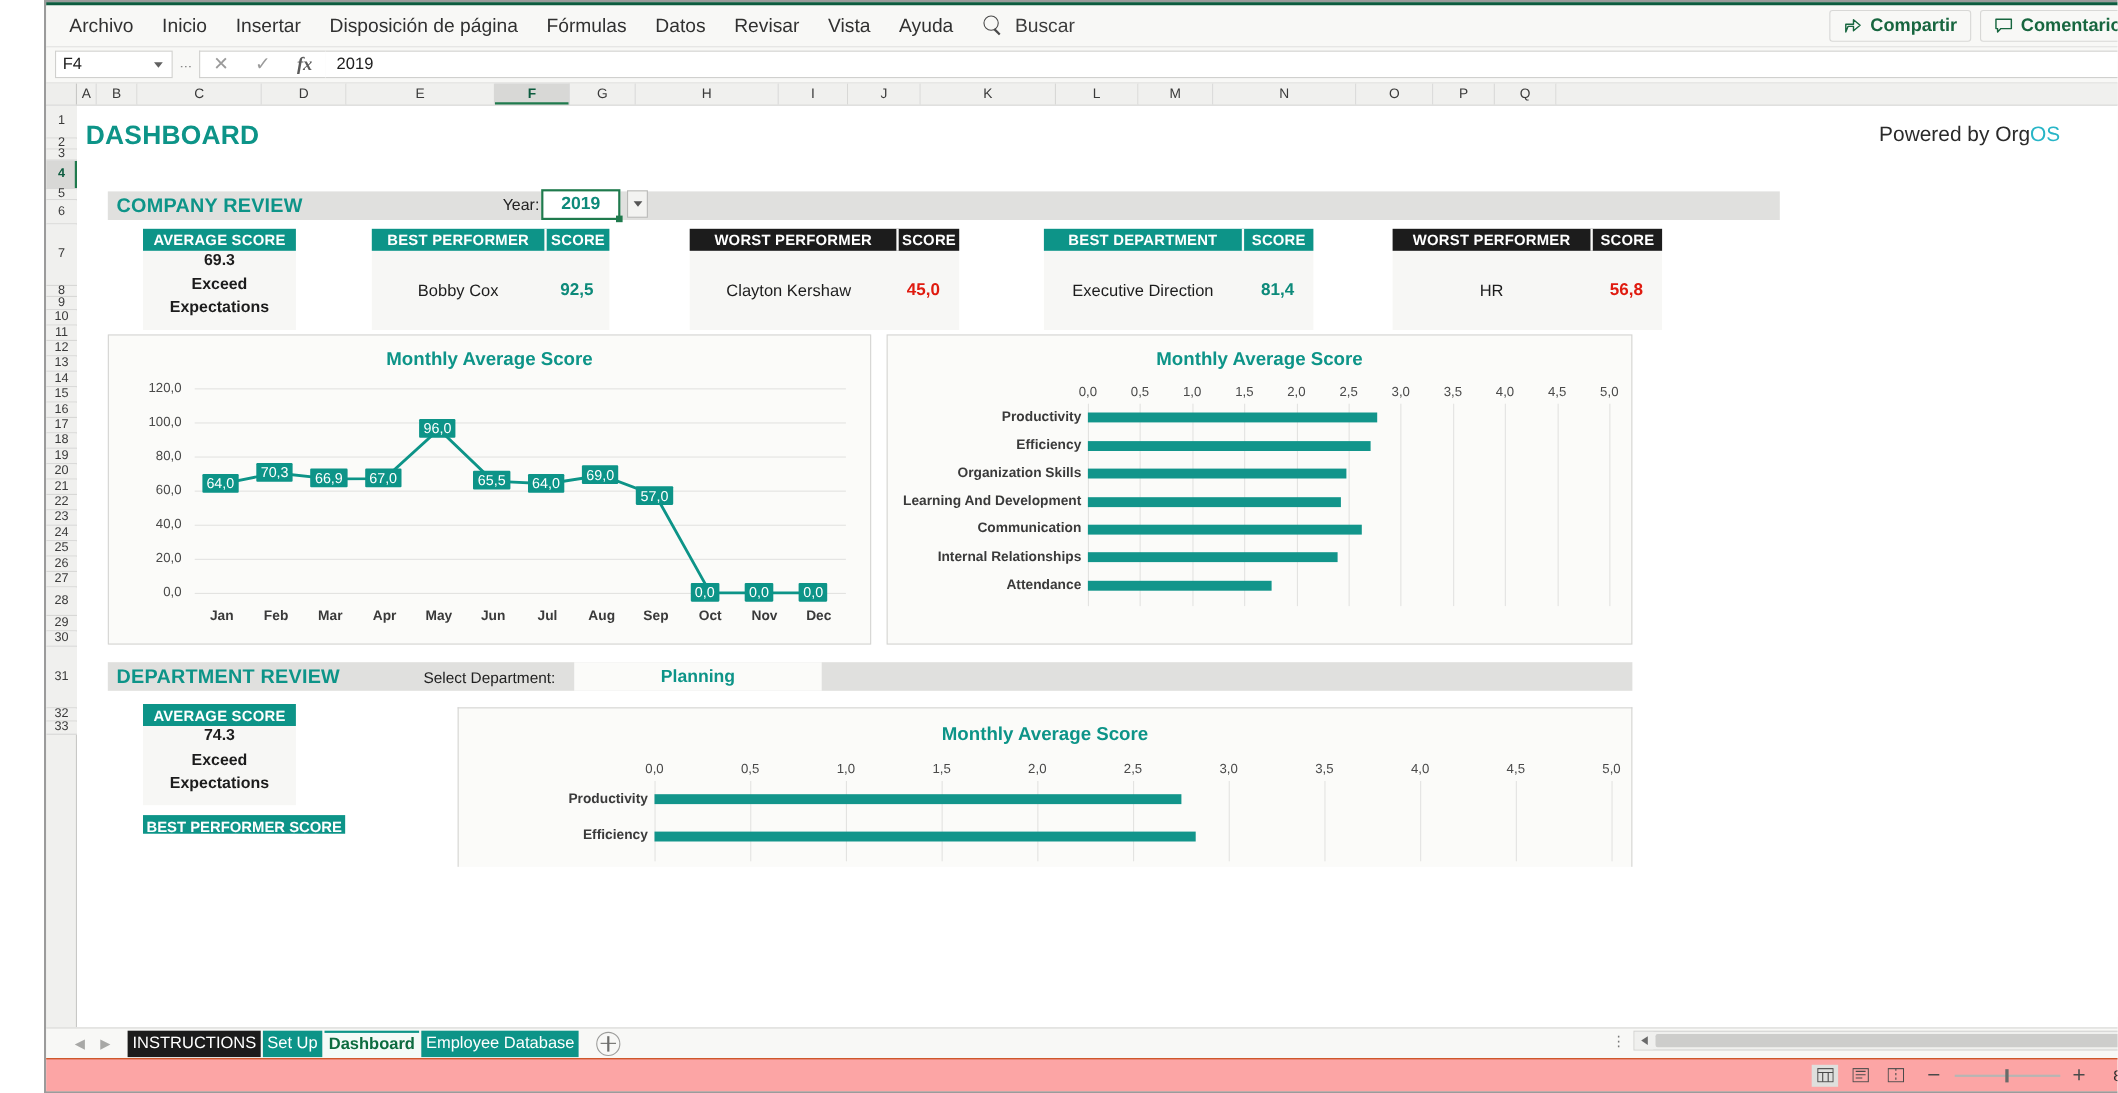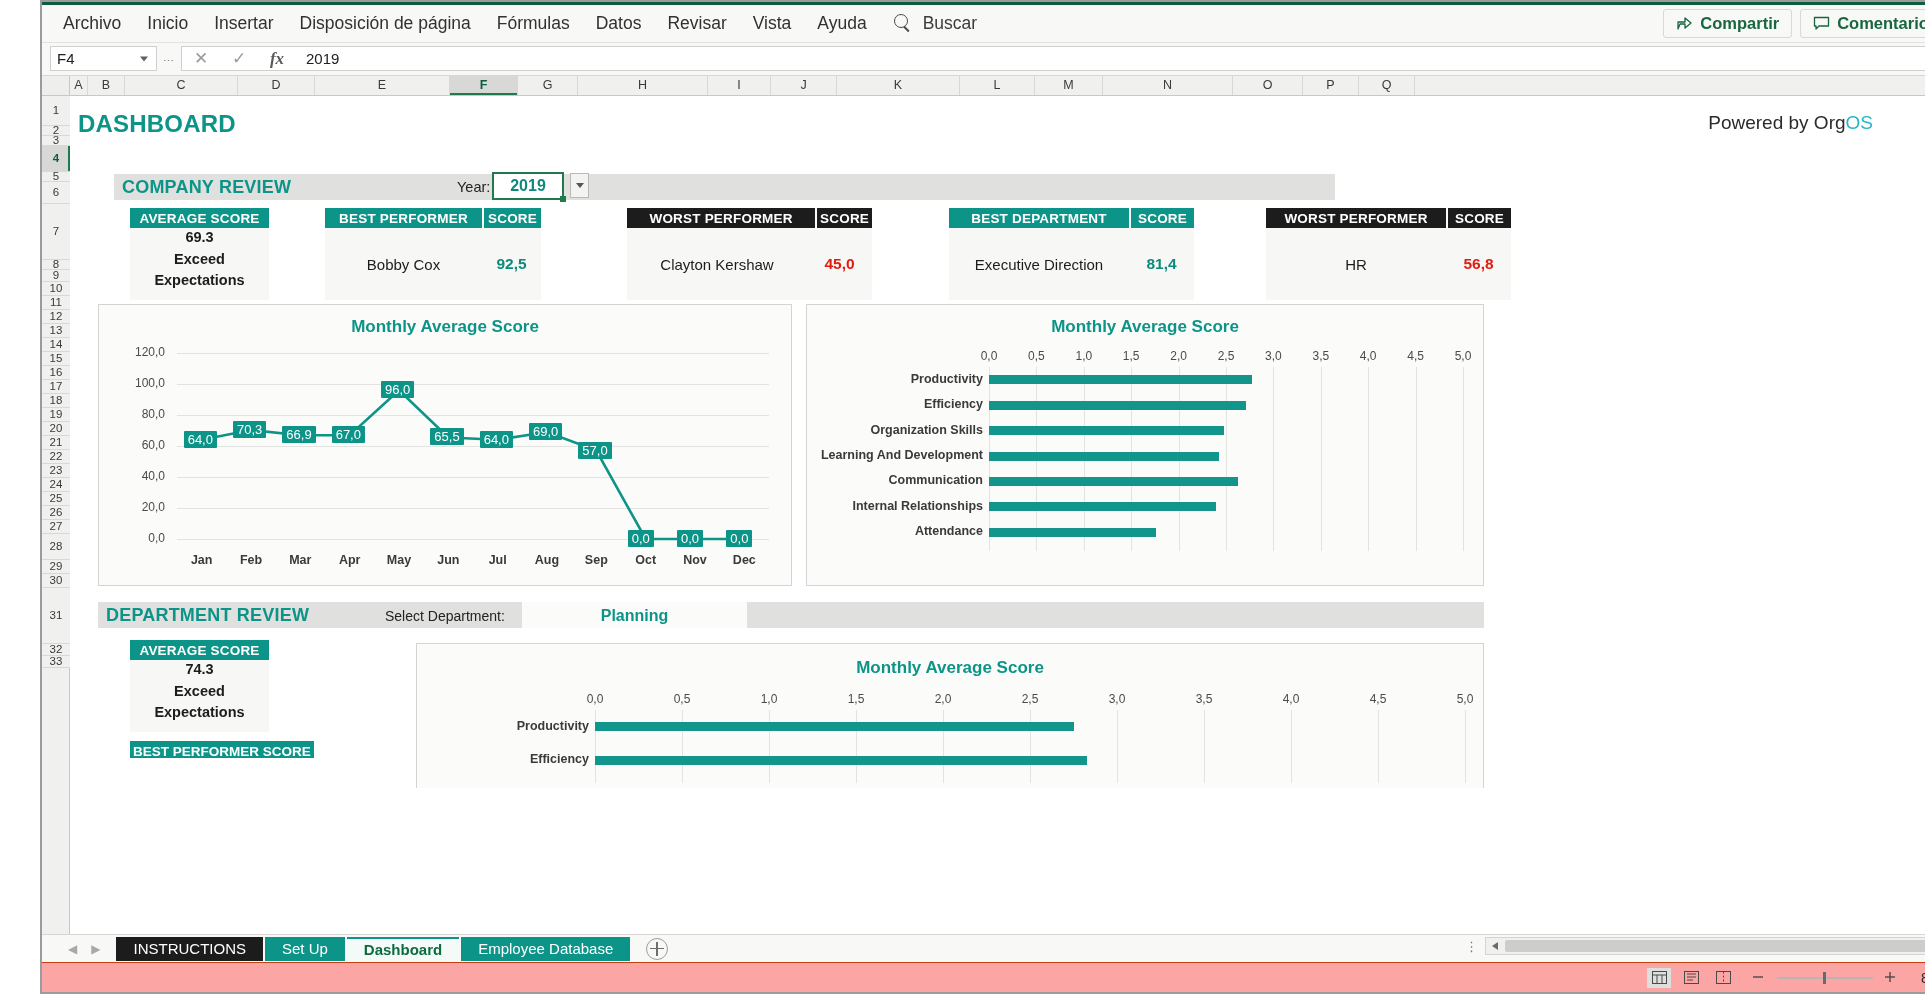--- a/index.html
+++ b/index.html
@@ -155,21 +155,21 @@
   .sbtn { position:absolute; left:0; width:17px; height:17px; display:flex; align-items:center; justify-content:center; background:#f3f3f1; }
   .sbtn.up{top:0;} .sbtn.dn{bottom:0;}
   .tri-u{ border-left:4px solid transparent;border-right:4px solid transparent;border-bottom:6px solid #6a6a6a;}
   .tri-d{ border-left:4px solid transparent;border-right:4px solid transparent;border-top:6px solid #6a6a6a;}
 
   
   .tabbar { flex:0 0 28px; display:flex; align-items:center; background:#f8f8f6; border-top:1px solid #d6d6d4; padding-left:4px; position:relative;}
   .navarrows { display:flex; gap:14px; padding: 0 16px 0 22px; }
   .navarrow { color:#a8a8a6; font-size:12px; }
   .stab {
-    height:24px; display:flex; align-items:center; padding:0 17px; font-size:15px;
+    height:24px; display:flex; align-items:center; padding:0 4px; font-size:15px;
     margin-right:2px; white-space:nowrap; position:relative;
   }
   .stab.inst { background:#1c1c1c; color:#ffffff; }
   .stab.teal { background:#0d9488; color:#ffffff; }
   .stab.active { background:#f3faf7; color:#0d6b3f; font-weight:700; border-top:2px solid #0d9488; }
   .addsheet { width:22px; height:22px; margin-left:14px; position:relative; }
   .addsheet::before,.addsheet::after{content:"";position:absolute;background:#6e6e6c;}
   .addsheet::before{left:4px;top:10px;width:14px;height:1.6px;}
   .addsheet::after{left:10px;top:4px;width:1.6px;height:14px;}
   .addsheet i{position:absolute;inset:0;border:1.4px solid #9d9d9b;border-radius:50%;}
@@ -311,21 +311,21 @@
         <div class="rowcell" style="top: 560px; height: 12px; line-height: 11px;">33</div>
       </div>
 
     <div class="sheet">
 
       <div class="dash-title">DASHBOARD</div>
       <div class="powered">
         <span>Powered by Org</span><span class="os">OS</span>
       </div>
 
-      <div class="bandbar" style="left:44px; top:78px; width:1221px;align-items:center;">
+      <div class="bandbar" style="left:28px; top:78px; width:1520px;align-items:center;">
         <div class="btitle">COMPANY REVIEW</div>
       </div>
       <div class="yearlbl" style="left:387px; top:83px;">Year:</div>
       <div class="yearbox" style="left:422px; top:76px; width:72px; height:28px;">2019</div>
       <div class="dropbtn" style="left:500px; top:77px; height:25px;">
           <i></i>
         </div>
 
       <div class="kpi" style="left:60px; top:112px; width:139px;">
         <div class="kpi-hdr">
@@ -333,21 +333,21 @@
         </div>
         <div class="kpi-body" style="height:72px;">
           <div class="avg-stack" style="width:139px;">
             <div>69.3</div>
             <div>Exceed</div>
             <div>Expectations</div>
           </div>
         </div>
       </div>
 
-      <div class="kpi" style="left:255px; top:112px; width:216px;">
+      <div class="kpi" style="left:268px; top:112px; width:216px;">
         <div class="kpi-hdr">
           <div class="h teal-bg" style="width:157px;">BEST PERFORMER</div>
           <div class="h teal-bg" style="width:59px; border-left:2px solid #fbfbf9;">SCORE</div>
         </div>
         <div class="kpi-body" style="height:72px;">
           <div class="kpi-cell" style="width:157px;">Bobby Cox</div>
           <div class="kpi-cell kpi-score sc-good" style="width:59px;">92,5</div>
         </div>
       </div>
 

